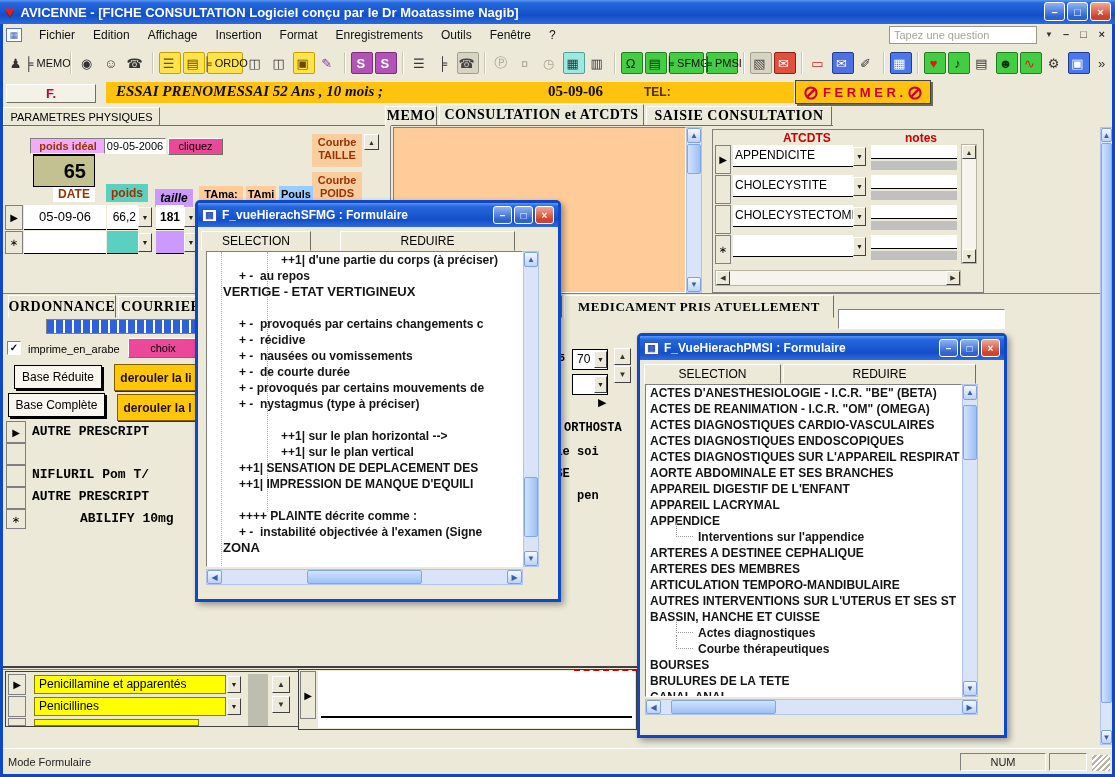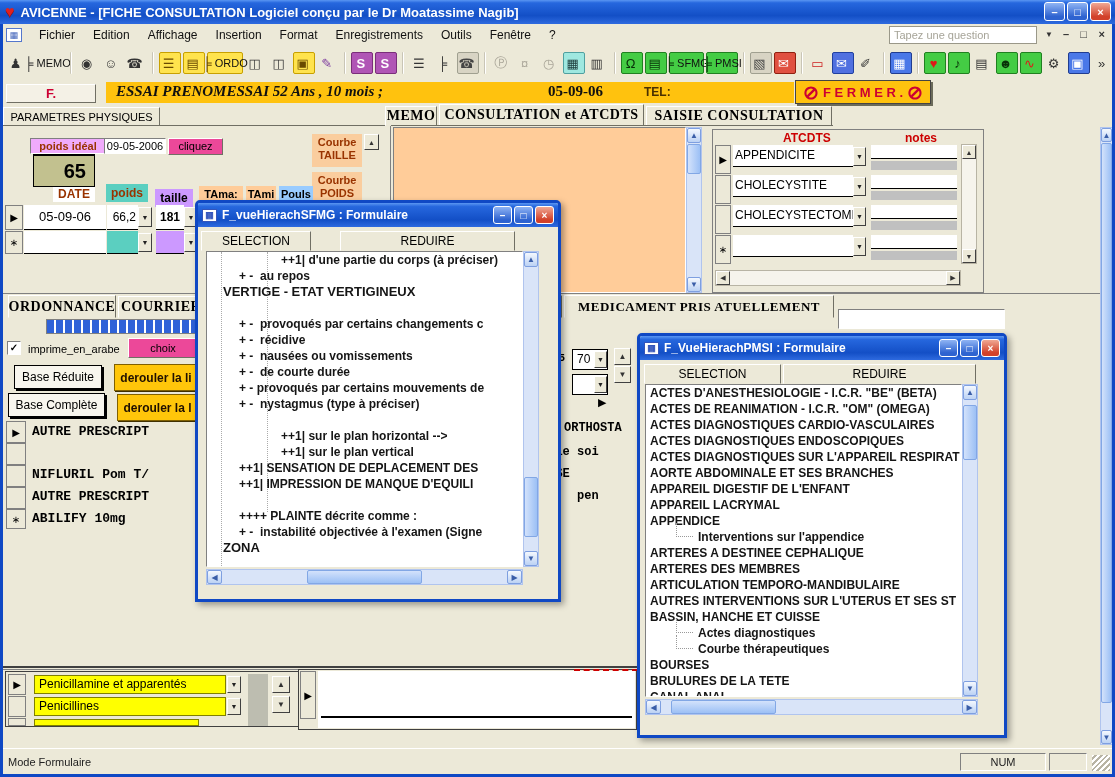--- a/index.html
+++ b/index.html
@@ -406,21 +406,21 @@
   <div class="abs" style="left:33px;top:154px;width:62px;height:33px;background:#C2C18F;border:1px solid #000;border-top:2px solid #000;text-align:right;padding:4px 8px 0 0;font-size:20px;font-weight:bold;">65</div>
   <div class="abs" style="left:312px;top:134px;width:50px;height:33px;background:#FACD9E;text-align:center;padding-top:2px;">
       <span class="brownlbl" style="font-size:11px;line-height:13px;display:block;">Courbe TAILLE</span>
     </div>
   <div class="abs csb-btn" style="left:364px;top:134px;width:15px;height:16px;">▲</div>
   <div class="abs" style="left:312px;top:172px;width:50px;height:31px;background:#FACD9E;text-align:center;padding-top:2px;">
       <span class="brownlbl" style="font-size:11px;line-height:13px;display:block;">Courbe POIDS</span>
     </div>
   <div class="abs brownlbl" style="left:53px;top:187px;width:42px;height:15px;background:#fff;text-align:center;line-height:15px;font-size:12px;">DATE</div>
   <div class="abs brownlbl" style="left:106px;top:184px;width:42px;height:18px;background:#5BCFC0;text-align:center;line-height:18px;font-size:12px;">poids</div>
-  <div class="abs" style="left:155px;top:189px;width:38px;height:18px;background:#CC99FF;text-align:center;line-height:18px;font-weight:bold;font-size:12px;">taille</div>
+  <div class="abs" style="left:155px;top:189px;width:38px;height:18px;background:#CC99FF;text-align:center;line-height:18px;font-weight:bold;font-size:12px;font-style:italic;">taille</div>
   <div class="abs" style="left:199px;top:186px;width:44px;height:16px;background:#FFCC99;text-align:center;line-height:16px;font-weight:bold;">TAma:</div>
   <div class="abs" style="left:246px;top:186px;width:30px;height:16px;background:#FFCC99;text-align:center;line-height:16px;font-weight:bold;">TAmi</div>
   <div class="abs" style="left:279px;top:186px;width:34px;height:16px;background:#99CCFF;text-align:center;line-height:16px;font-weight:bold;">Pouls</div>
 
   <div class="abs selbox" style="left:5px;top:205px;width:18px;height:25px;">▶</div>
   <div class="abs cell" style="left:24px;top:205px;width:82px;height:25px;text-align:center;line-height:24px;font-size:13px;">05-09-06</div>
   <div class="abs cell" style="left:107px;top:205px;width:31px;height:25px;text-align:right;line-height:24px;font-size:12px;padding-right:2px;">66,2</div>
   <div class="abs ddbtn" style="left:138px;top:207px;width:14px;height:20px;">▼</div>
   <div class="abs cell" style="left:156px;top:205px;width:28px;height:25px;text-align:center;line-height:24px;font-size:12px;font-weight:bold;">181</div>
   <div class="abs ddbtn" style="left:184px;top:207px;width:14px;height:20px;">▼</div>
@@ -519,21 +519,21 @@
   <div class="abs selbox" style="left:6px;top:421px;width:20px;height:22px;">▶</div>
   <div class="abs selbox" style="left:6px;top:443px;width:20px;height:22px;"></div>
   <div class="abs selbox" style="left:6px;top:465px;width:20px;height:22px;"></div>
   <div class="abs selbox" style="left:6px;top:487px;width:20px;height:22px;"></div>
   <div class="abs selbox" style="left:6px;top:509px;width:20px;height:20px;">∗</div>
   <div class="abs" style="left:32px;top:421px;width:166px;">
 
   <div class="mono" style="height:22px;line-height:22px;font-size:13px;overflow:hidden;">AUTRE PRESCRIPT</div>
       <div class="mono" style="height:22px;line-height:22px;font-size:13px;overflow:hidden;margin-top:21px;">NIFLURIL Pom T/</div>
       <div class="mono" style="height:22px;line-height:22px;font-size:13px;overflow:hidden;">AUTRE PRESCRIPT</div>
-      <div class="mono" style="height:22px;line-height:22px;font-size:13px;overflow:hidden;">ABILIFY 10mg</div>
+      <div class="mono" style="height:22px;line-height:22px;font-size:13px;overflow:hidden;margin-left:48px;">ABILIFY 10mg</div>
     </div>
 
   <div class="abs tab" style="left:540px;top:295px;width:22px;height:23px;"></div>
   <div class="abs tab stab" style="left:564px;top:295px;width:270px;height:23px;font-size:13px;">
       <span>MEDICAMENT PRIS ATUELLEMENT</span>
     </div>
   <div class="abs sunken" style="left:838px;top:309px;width:167px;height:20px;background:#fff;"></div>
   <div class="abs mono" style="left:552px;top:352px;font-size:11px;">05</div>
   <div class="abs blackbox" style="left:572px;top:349px;width:36px;height:21px;background:#fff;line-height:19px;padding-left:4px;font-size:12px;">70</div>
   <div class="abs ddbtn" style="left:594px;top:351px;width:13px;height:17px;">▼</div>

